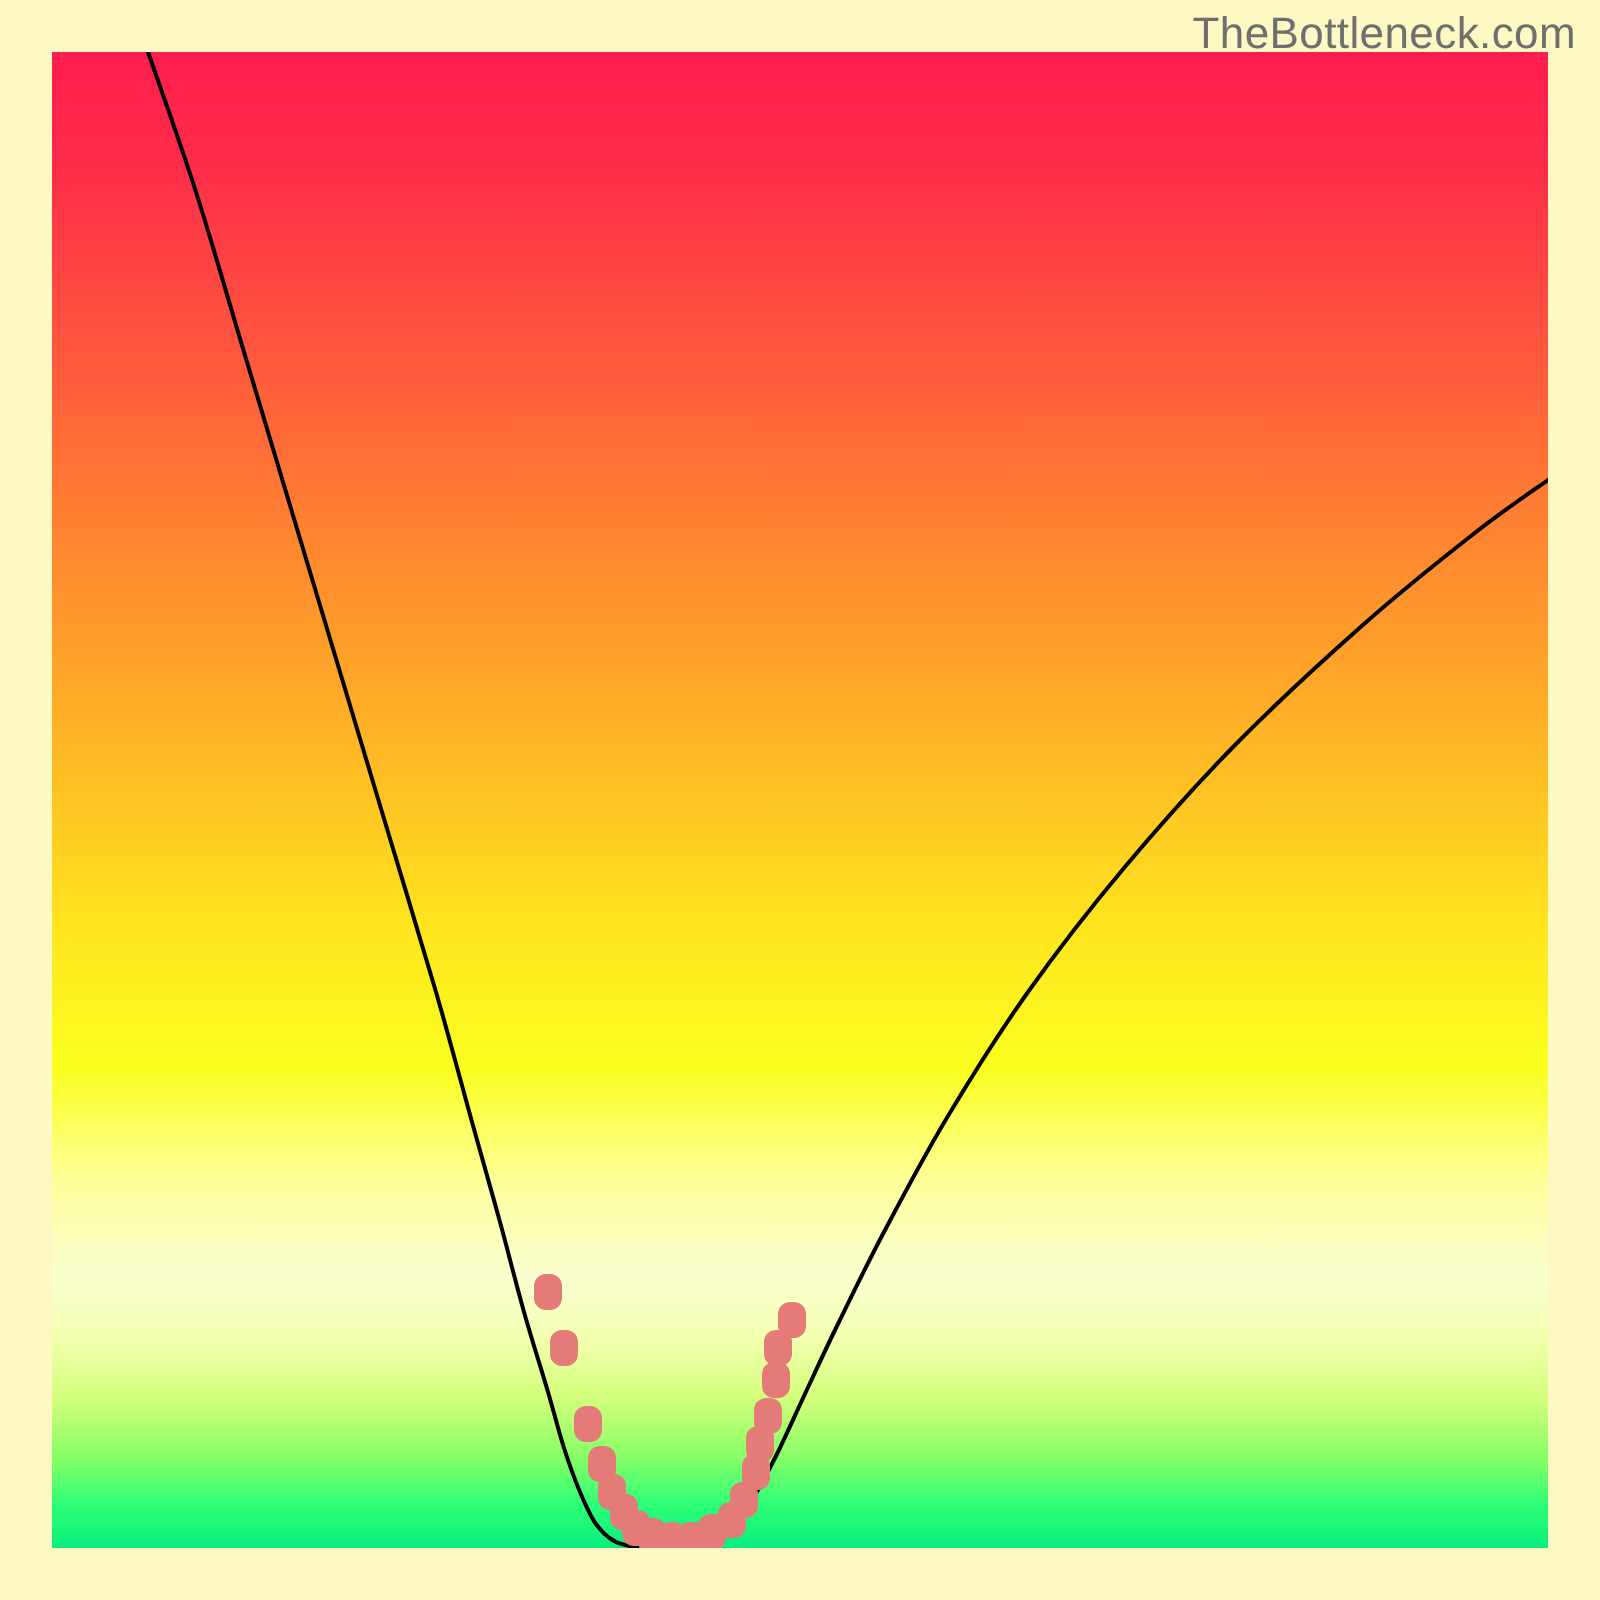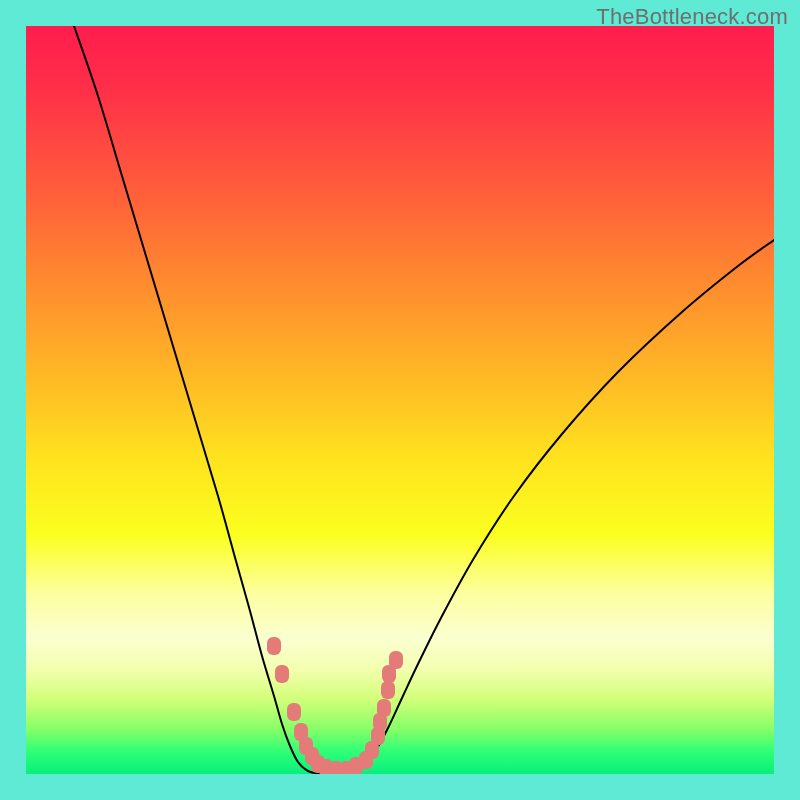--- a/index.html
+++ b/index.html
@@ -6,21 +6,21 @@
     margin: 0;
     padding: 0;
     width: 800px;
     height: 800px;
     overflow: hidden;
     font-family: Arial, Helvetica, sans-serif;
   }
   .frame {
     width: 800px;
     height: 800px;
-    background: #5eead4;
+    background: #fef9c3;
     position: relative;
   }
   .watermark {
     position: absolute;
     top: 4px;
     right: 12px;
     color: #6f6f6f;
     font-size: 22px;
     font-weight: 400;
     letter-spacing: 0.2px;

